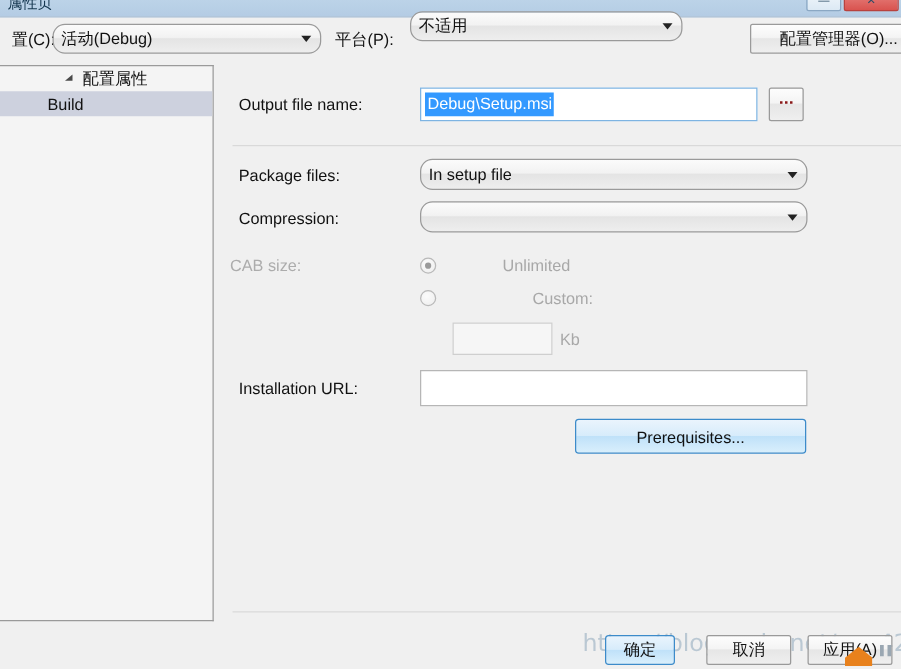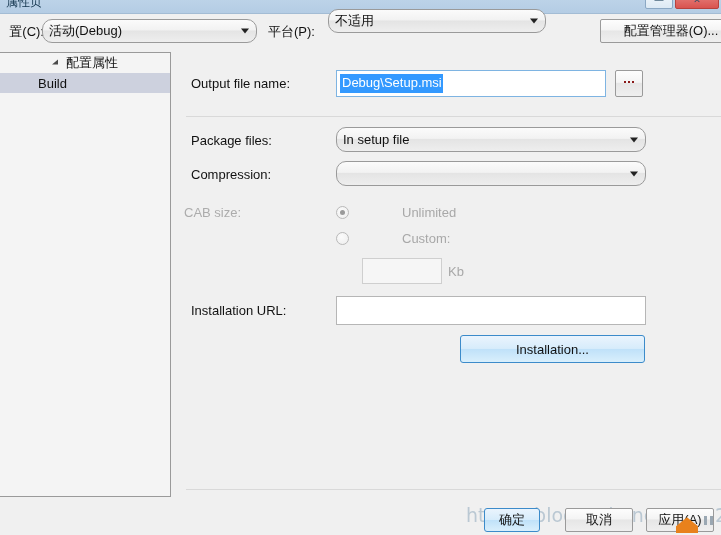--- a/index.html
+++ b/index.html
@@ -144,21 +144,21 @@
     border: 1px solid #b9b9b9;
     background: radial-gradient(circle at 40% 35%, #fbfbfb, #ededed);
     margin-right: 6px; position: relative; flex: 0 0 auto;
   }
   .radio.checked .dot::after {
     content: ""; position: absolute; left: 3px; top: 3px;
     width: 5px; height: 5px; border-radius: 50%; background: #9a9a9a;
   }
   .radio .rlabel { color: #a8a8a8; margin-left: 47px; }
   #radio-unlimited { left: 336px; top: 205px; }
-  #radio-custom { left: 336px; top: 231px; }
+  #radio-custom { left: 336px; top: 231px; gap: 24px; }
 
   #tb-cab { left: 362px; top: 258px; width: 80px; height: 26px; }
   #lbl-kb { left: 448px; top: 264px; color: #a8a8a8; }
 
   #tb-url { left: 336px; top: 296px; width: 310px; height: 29px; }
 
   #btn-prereq {
     left: 460px; top: 335px; width: 185px; height: 28px;
     background: linear-gradient(to bottom, #eaf4fd 0%, #d7ecfb 48%, #bfe1f9 50%, #d9effc 100%);
     border: 1px solid #3c8bca; border-radius: 3px;
@@ -286,21 +286,21 @@
   <span></span>
 </div>
 <div class="flabel" id="lbl-kb">Kb</div>
 
 <div class="flabel" style="left:191px; top:303px;">Installation URL:</div>
 <div class="textbox" id="tb-url">
   <span></span>
 </div>
 
 <div class="btn" id="btn-prereq">
-  <span>Installation...</span>
+  <span>Prerequisites...</span>
 </div>
 
 <div class="watermark">https://blog.csdn.net/qq_42461963</div>
 
 <div class="btn" id="btn-ok">
   <span>确定</span>
 </div>
 <div class="btn" id="btn-cancel">
   <span>取消</span>
 </div>

